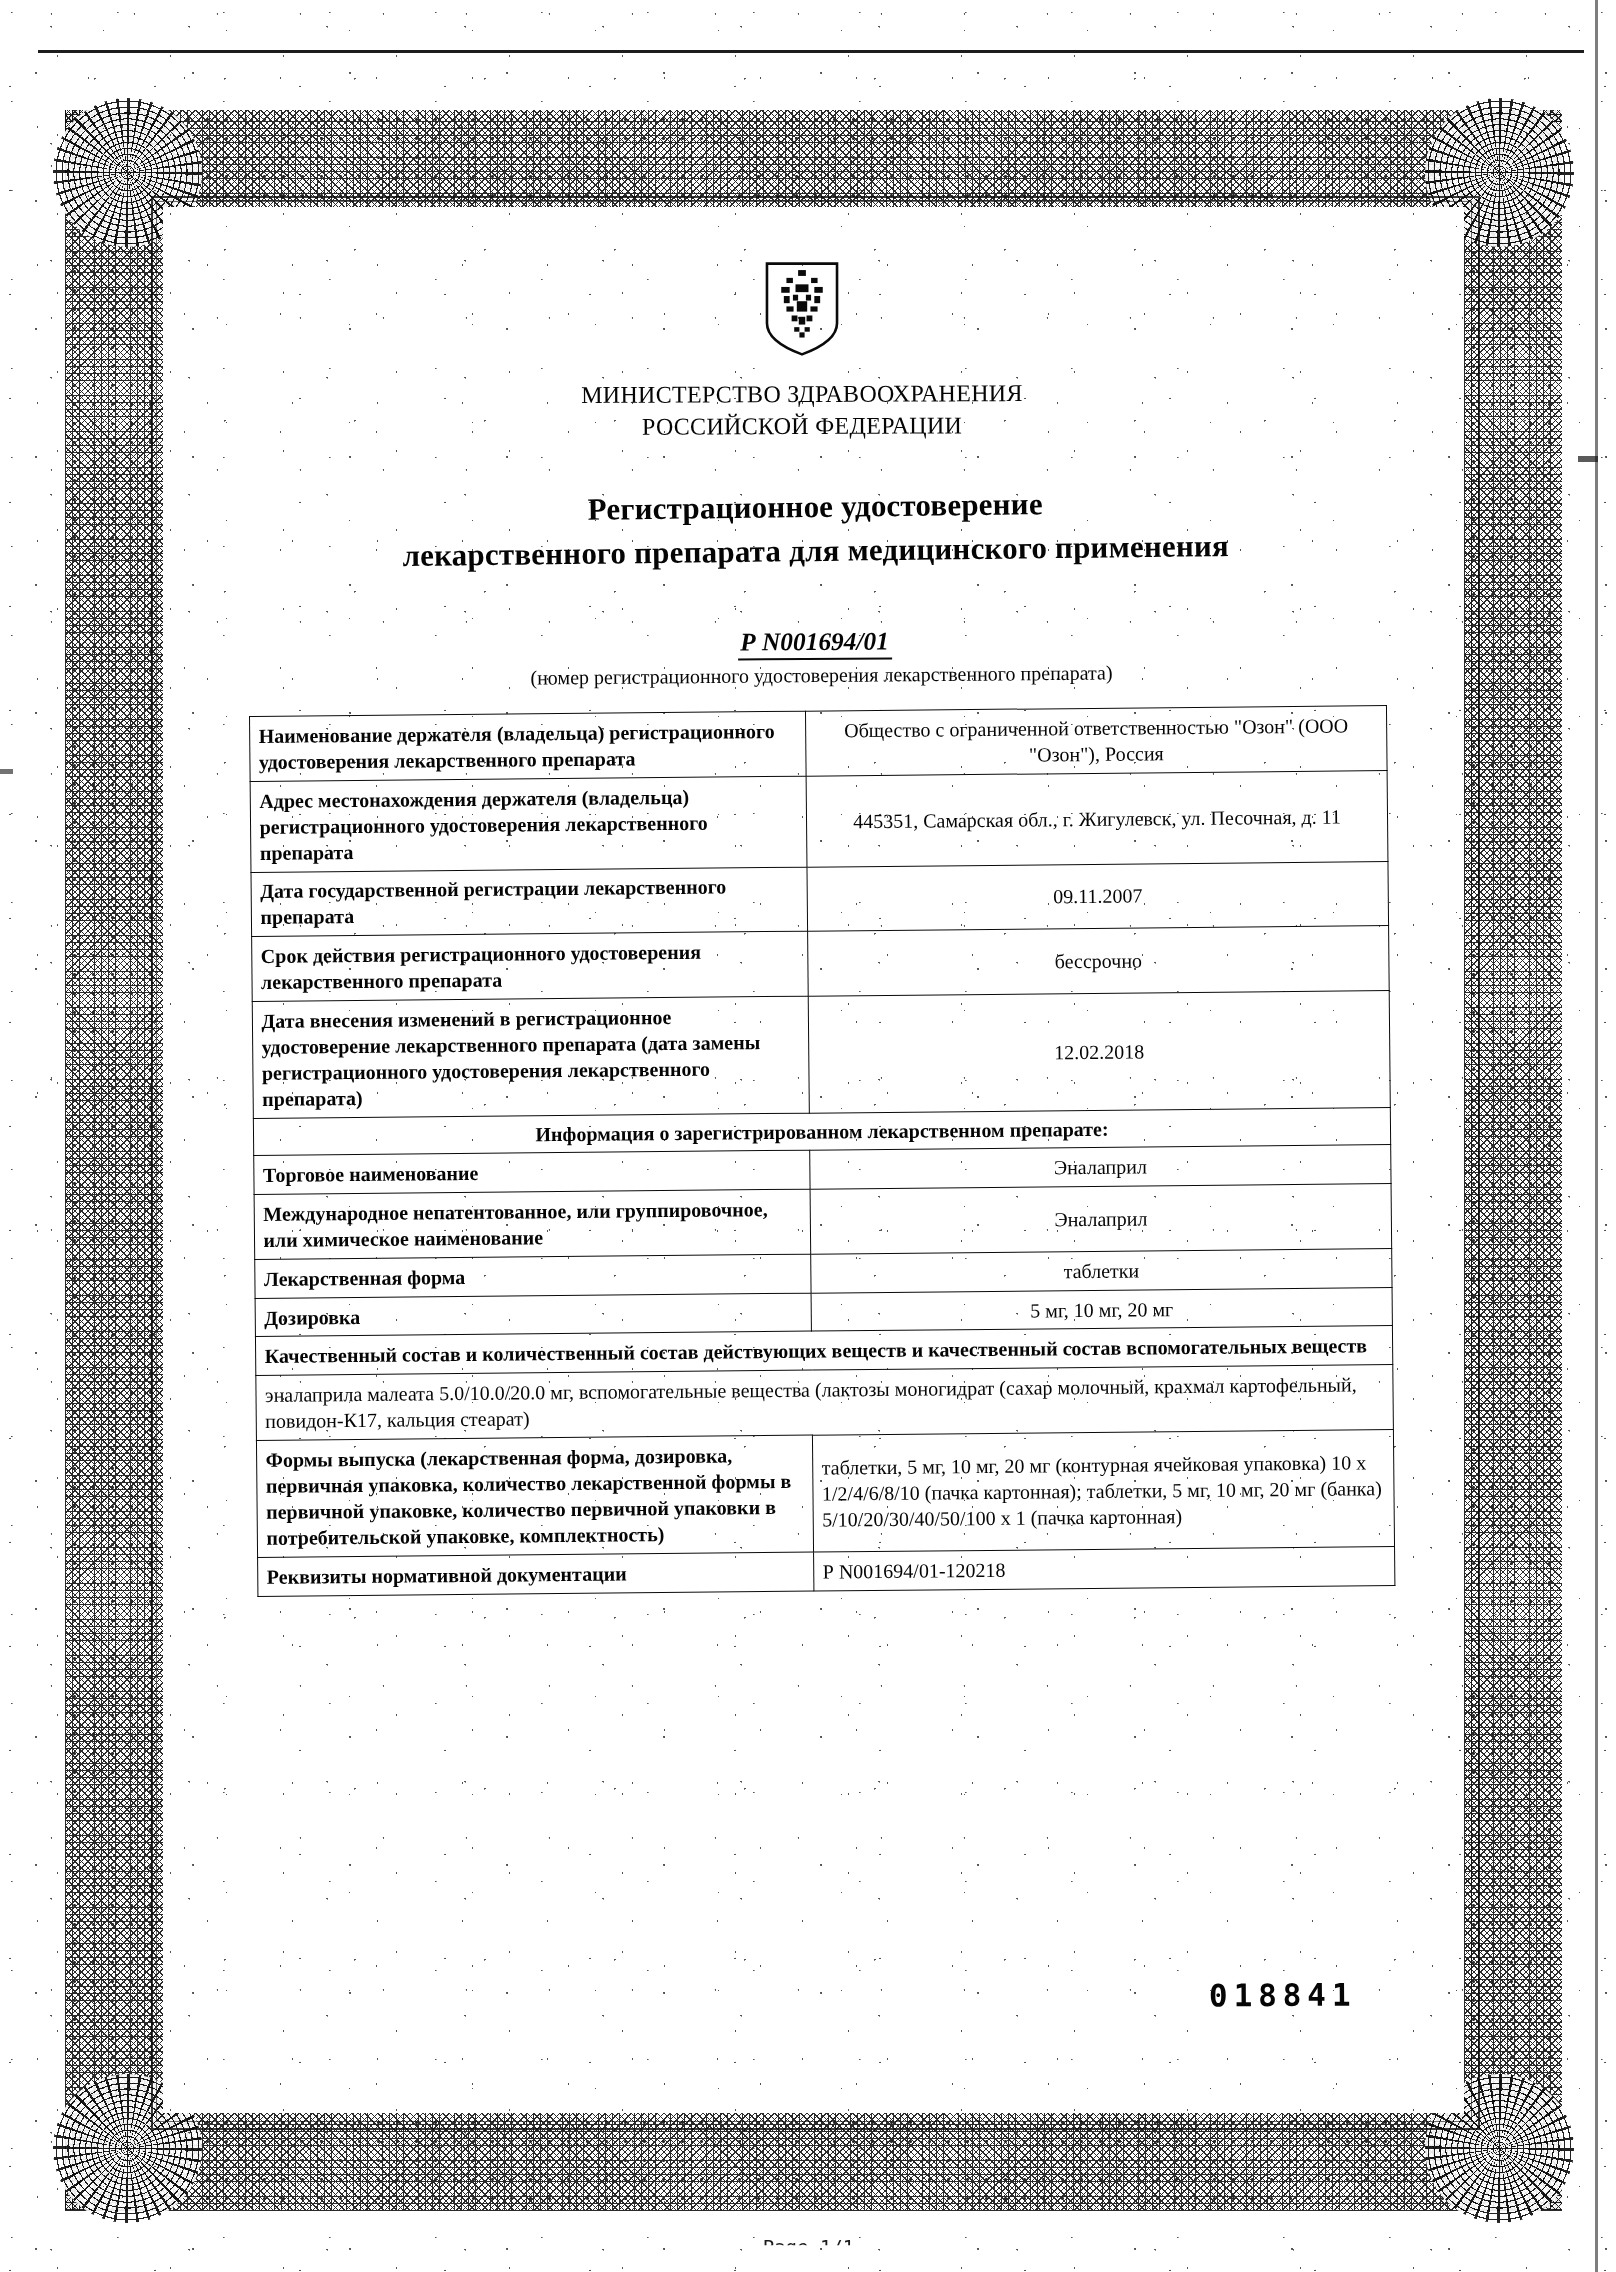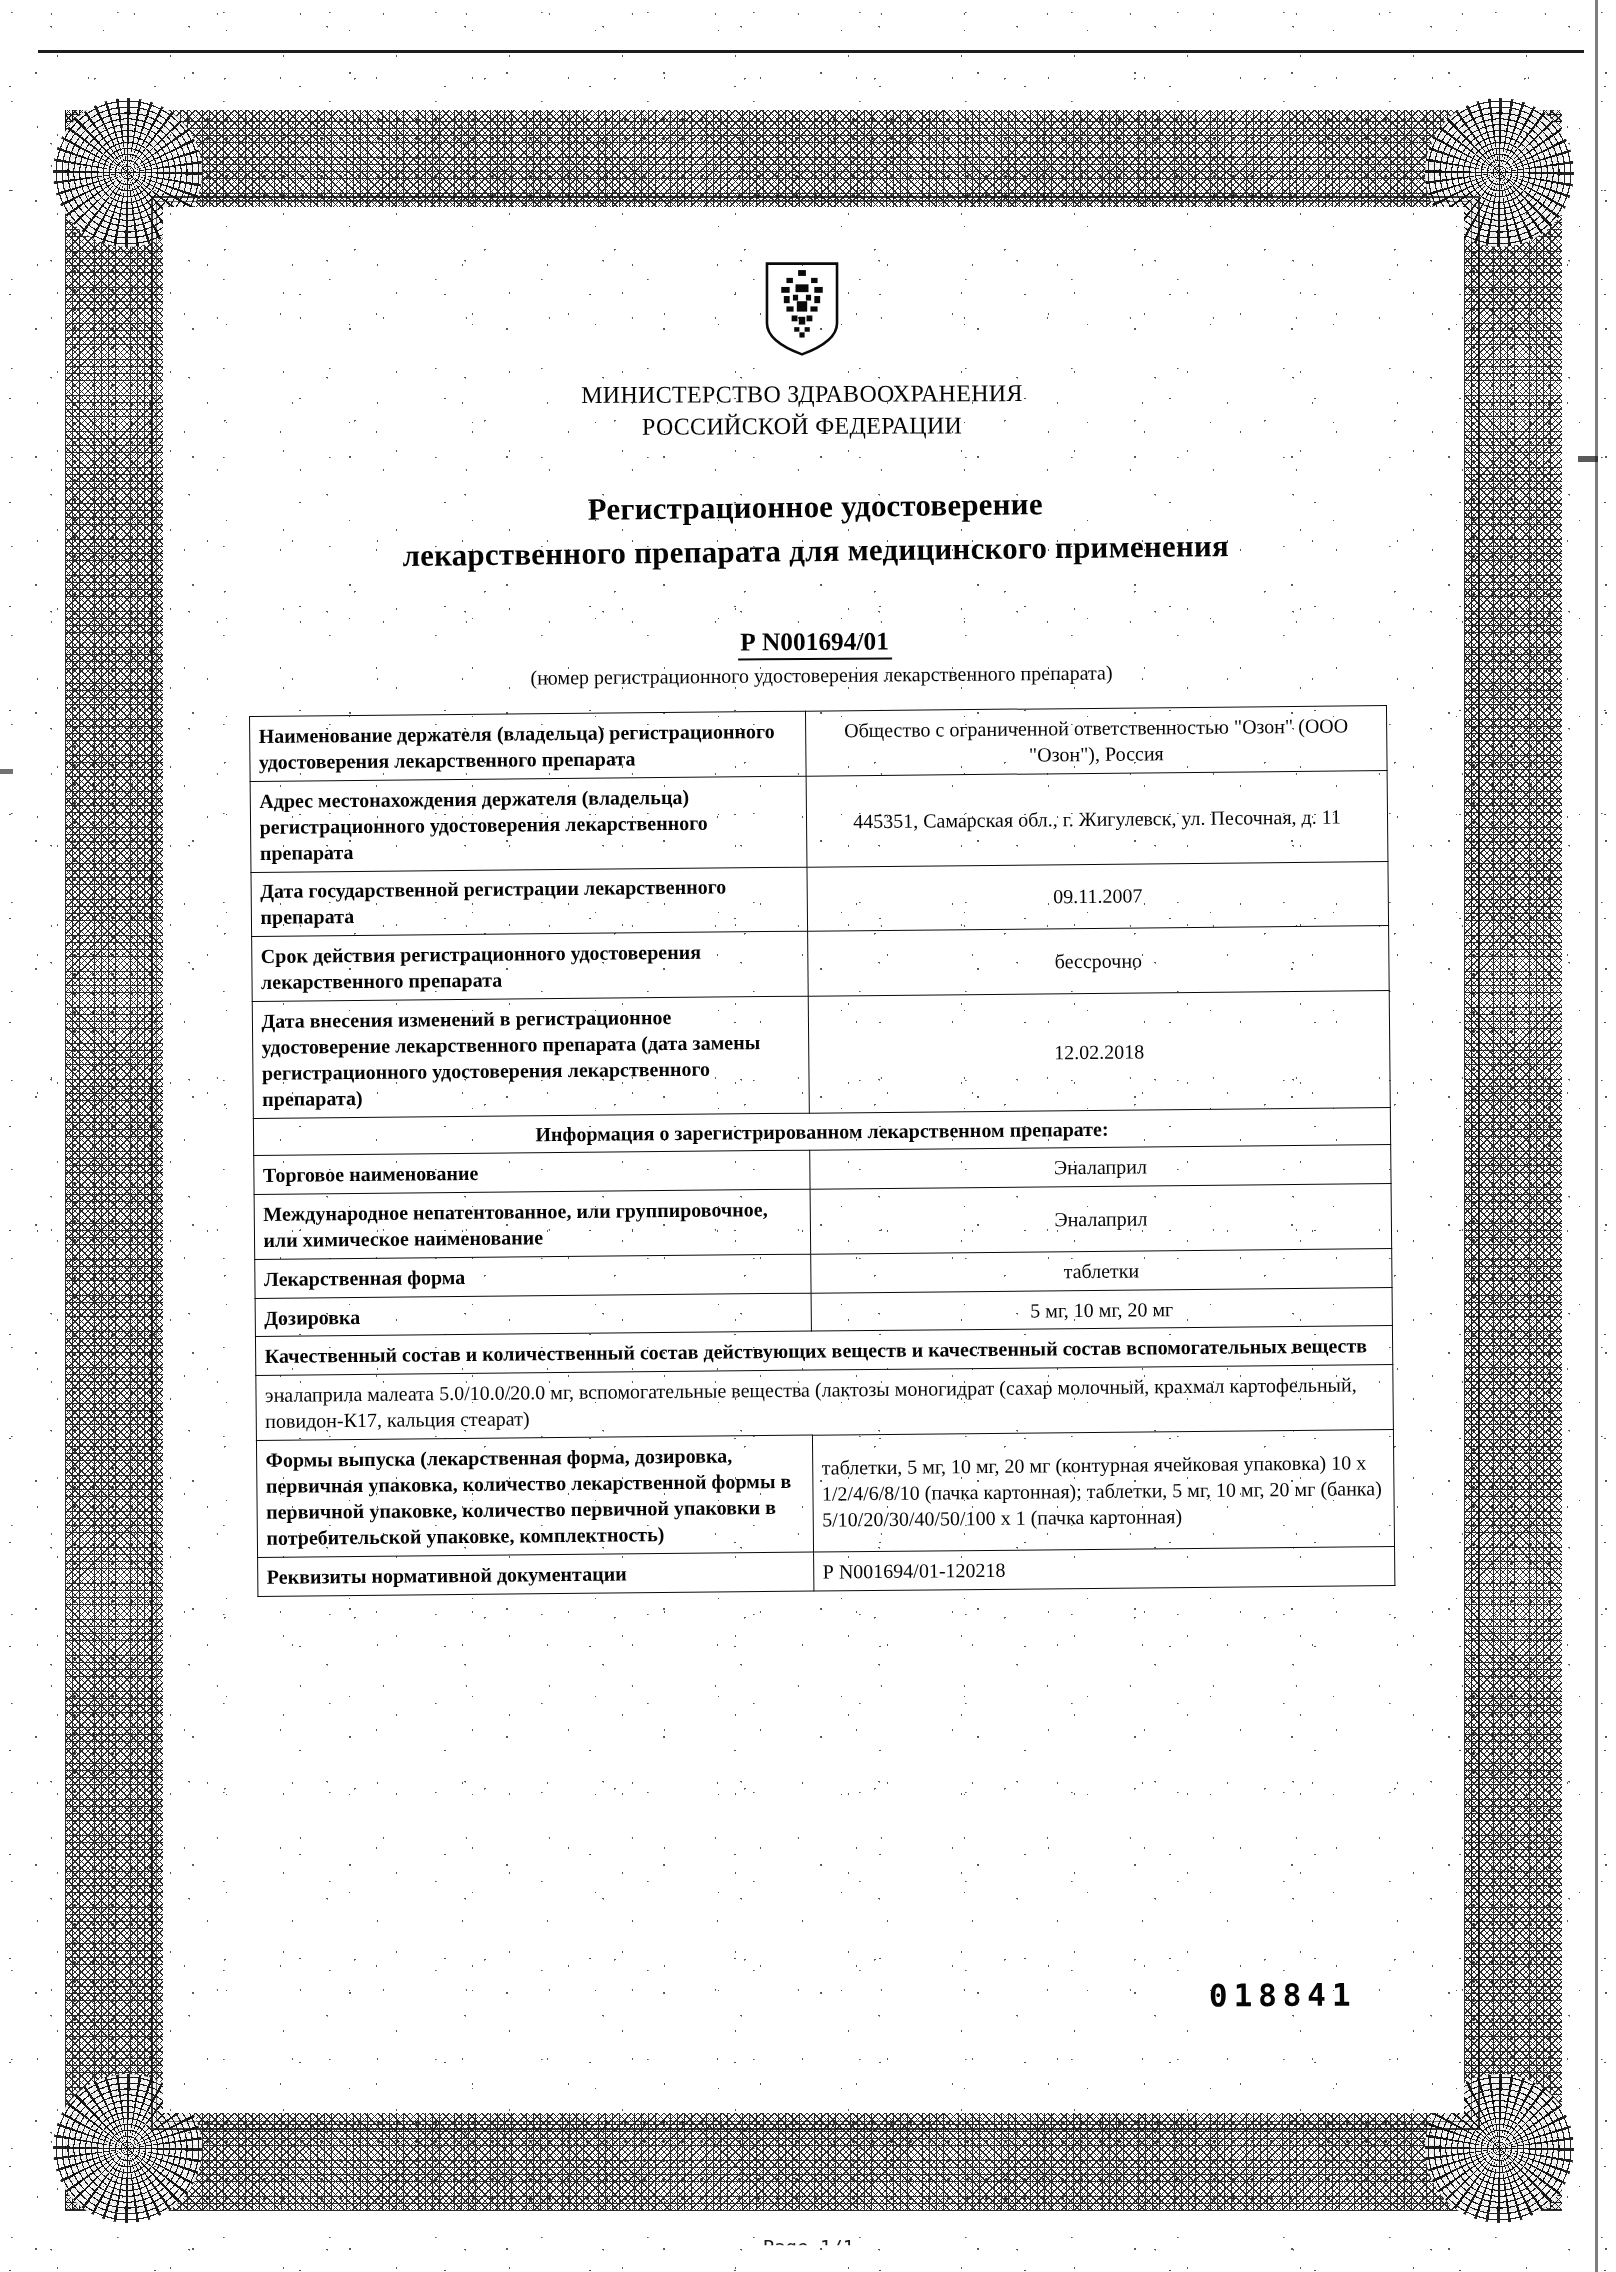--- a/index.html
+++ b/index.html
@@ -100,21 +100,21 @@
     position:absolute;left:196px;top:485px;width:1239px;
     text-align:center;font-weight:bold;
     font-size:31px;line-height:1.42;letter-spacing:0.2px;
     transform:rotate(-0.7deg);
   }
   #reg-number{
     position:absolute;left:391px;top:627px;width:847px;
     text-align:center;font-weight:bold;font-size:25.4px;
     transform:rotate(-0.35deg);
   }
-  #reg-number span{border-bottom:2.6px solid #0a0a0a;padding:0 2.6px 2.6px;}
+  #reg-number span{border-bottom:2.6px solid #0a0a0a;padding:0 2.6px 2.6px;font-style:italic;}
   #reg-number-caption{
     position:absolute;left:365px;top:664px;width:913px;
     text-align:center;font-size:20px;
     transform:rotate(-0.5deg);
   }
 
   
   #cert-table{
     position:absolute;left:249px;top:716px;width:1138px;
     border-collapse:collapse;

